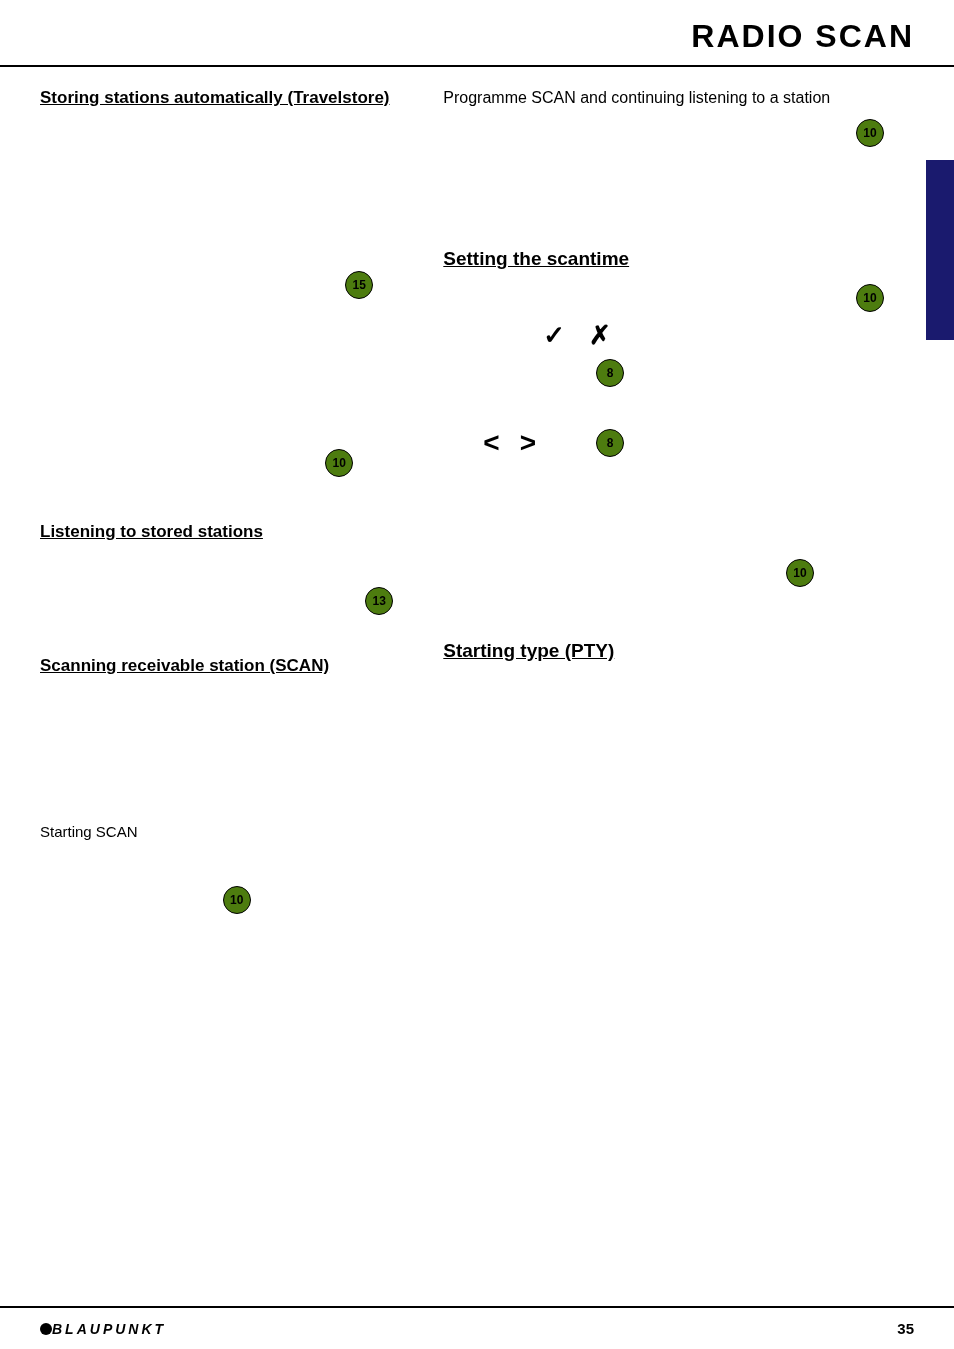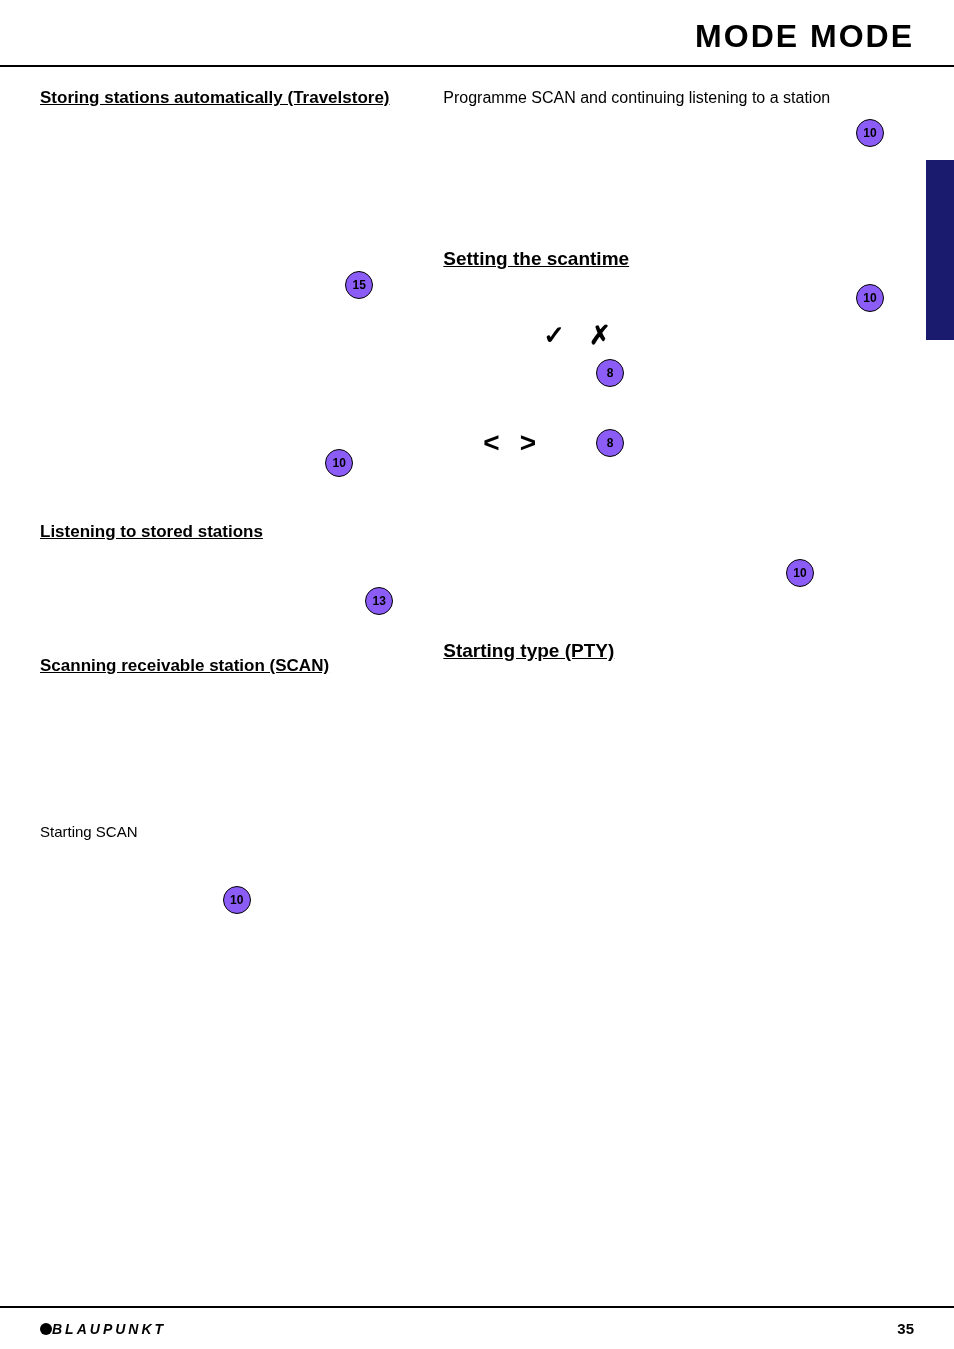--- a/index.html
+++ b/index.html
@@ -81,21 +81,21 @@
     .circle-badge {
       display: inline-flex;
       align-items: center;
       justify-content: center;
       width: 28px;
       height: 28px;
       border: 1.5px solid #000;
       border-radius: 50%;
       font-size: 12px;
       font-weight: bold;
-      background: #8b5cf6;
+      background: #4d7c0f;
     }
     .spacer-lg { height: 32px; }
     .spacer-xl { height: 50px; }
 
     
     .footer {
       position: absolute;
       bottom: 0;
       left: 0;
       right: 0;
@@ -159,21 +159,21 @@
     .align-center { display: flex; justify-content: center; }
   </style>
 </head>
 <body>
 
 <div class="page-container">
 
   <div class="side-bar"></div>
 
   <div class="header">
-    <span class="header-title">MODE MODE</span>
+    <span class="header-title">RADIO SCAN</span>
   </div>
 
   <div class="content">
 
     <div class="two-col">
 
       <div class="col-left">
 
         <div class="section-block">
           <div class="section-heading">Storing stations automatically (Travelstore)</div>

